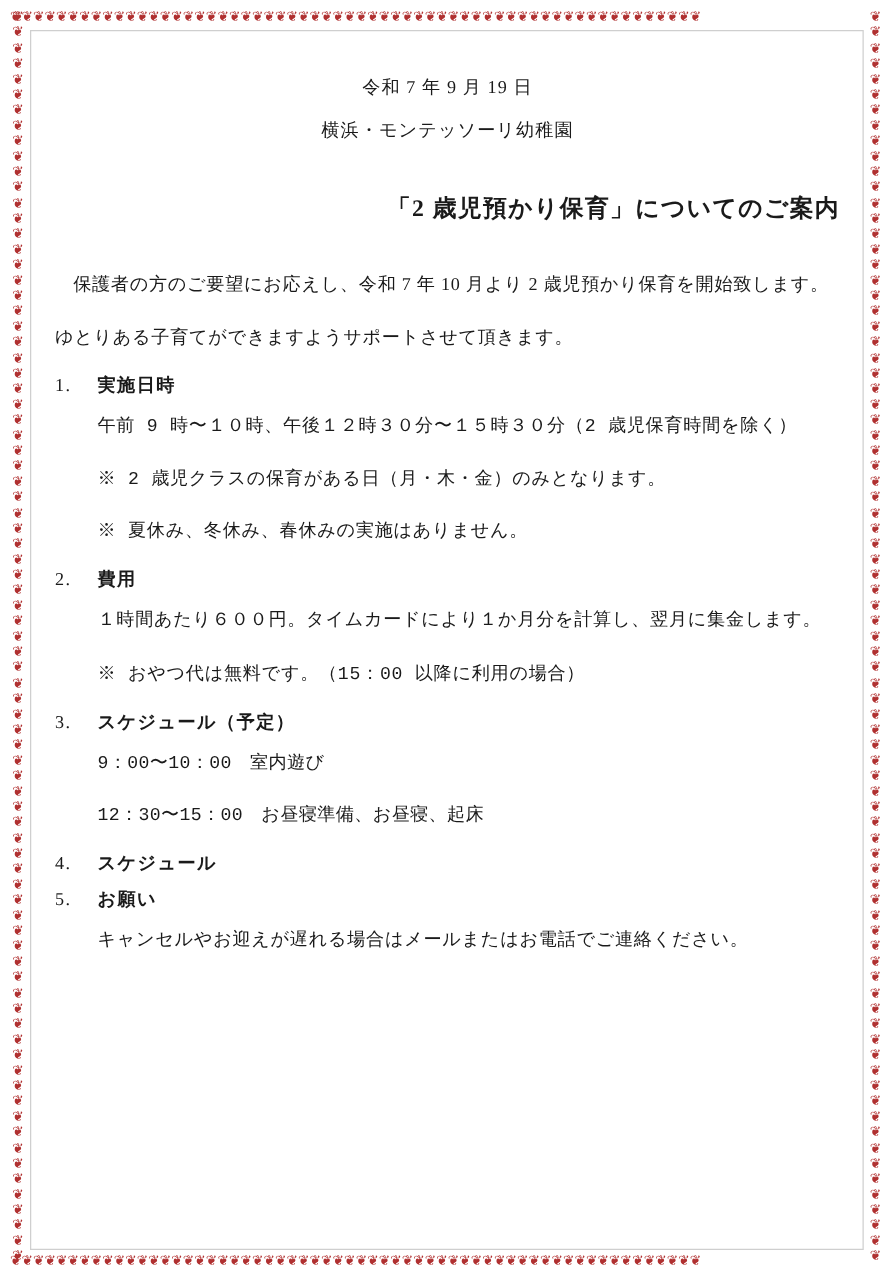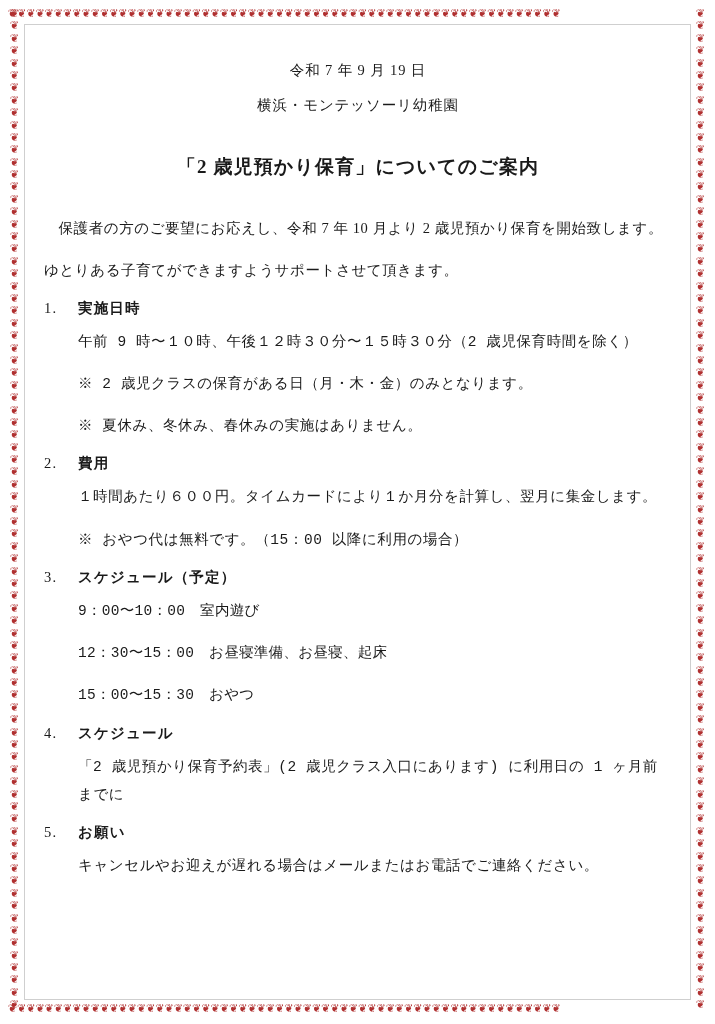--- a/index.html
+++ b/index.html
@@ -87,21 +87,21 @@
 
   .meta {
     text-align: center;
     line-height: 2.0;
     letter-spacing: 0.06em;
   }
   .meta .date { margin-bottom: 6px; }
   .meta .org  { margin-bottom: 0; }
 
   .doc-title {
-    text-align: center;
+    text-align: right;
     font-size: 19px;
     font-weight: bold;
     letter-spacing: 0.06em;
     margin-top: 34px;
     margin-bottom: 34px;
   }
 
   .lead p {
     margin: 0 0 14px 0;
     line-height: 1.95;
@@ -361,31 +361,29 @@
       </li>
 
       <li>
         <div class="sec-head">
           <span class="sec-num">3.</span>
           <span class="sec-title">スケジュール（予定）</span>
         </div>
         <div class="sec-body">
           <p class="tight"> 9：00〜10：00　室内遊び</p>
           <p class="tight">12：30〜15：00　お昼寝準備、お昼寝、起床</p>
-          <p class="tight">15：00〜15：30　おやつ</p>
         </div>
       </li>
 
       <li>
         <div class="sec-head">
           <span class="sec-num">4.</span>
           <span class="sec-title">スケジュール</span>
         </div>
         <div class="sec-body">
-          <p>「2 歳児預かり保育予約表」(2 歳児クラス入口にあります) に利用日の 1 ヶ月前までに</p>
         </div>
       </li>
 
       <li>
         <div class="sec-head">
           <span class="sec-num">5.</span>
           <span class="sec-title">お願い</span>
         </div>
         <div class="sec-body">
           <p>キャンセルやお迎えが遅れる場合はメールまたはお電話でご連絡ください。</p>

